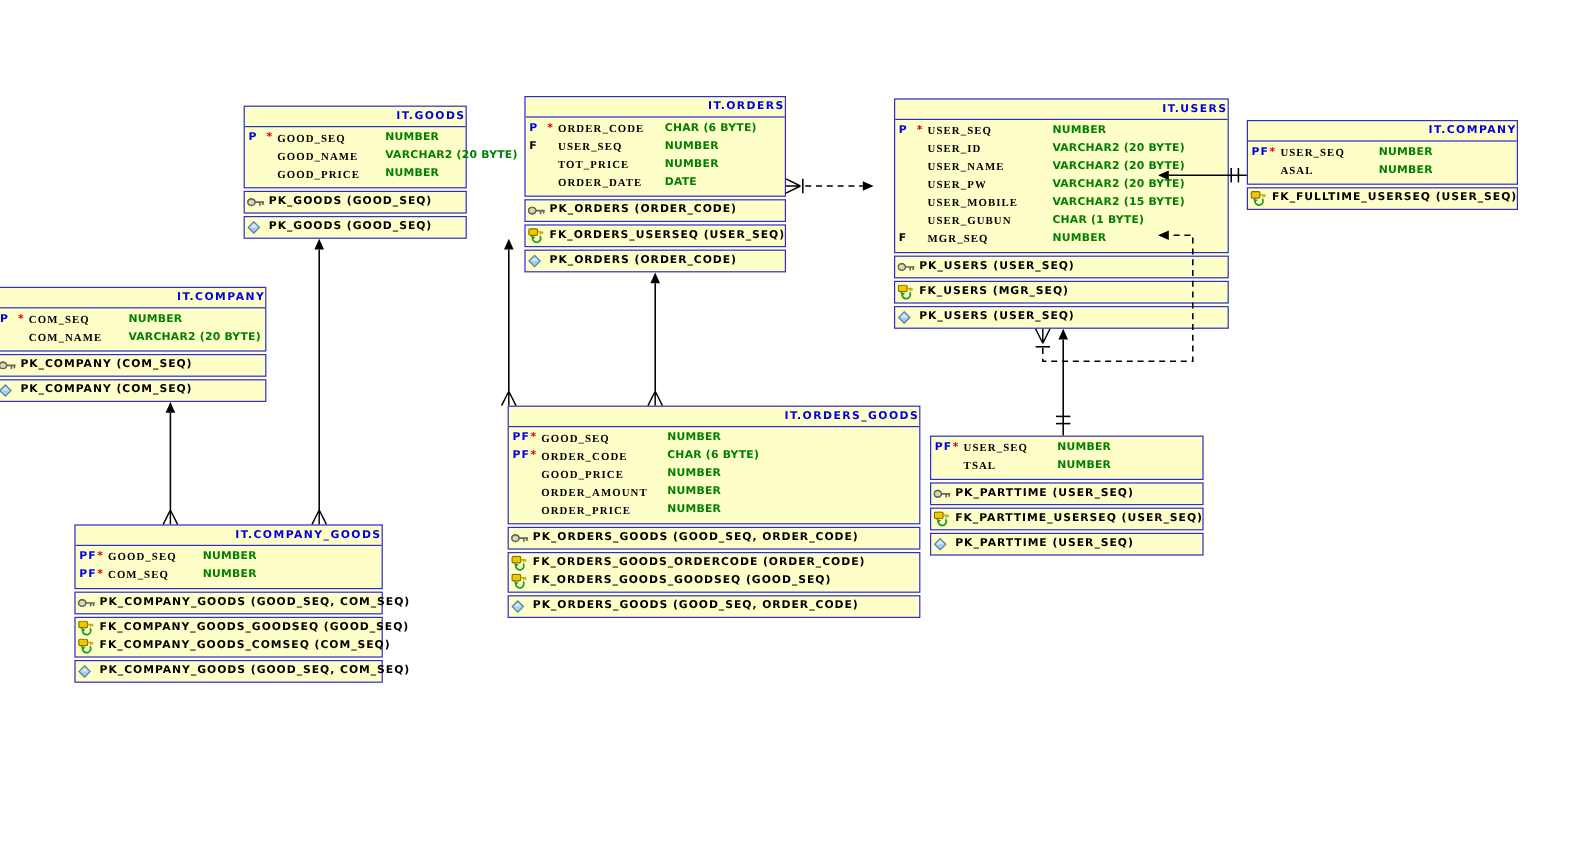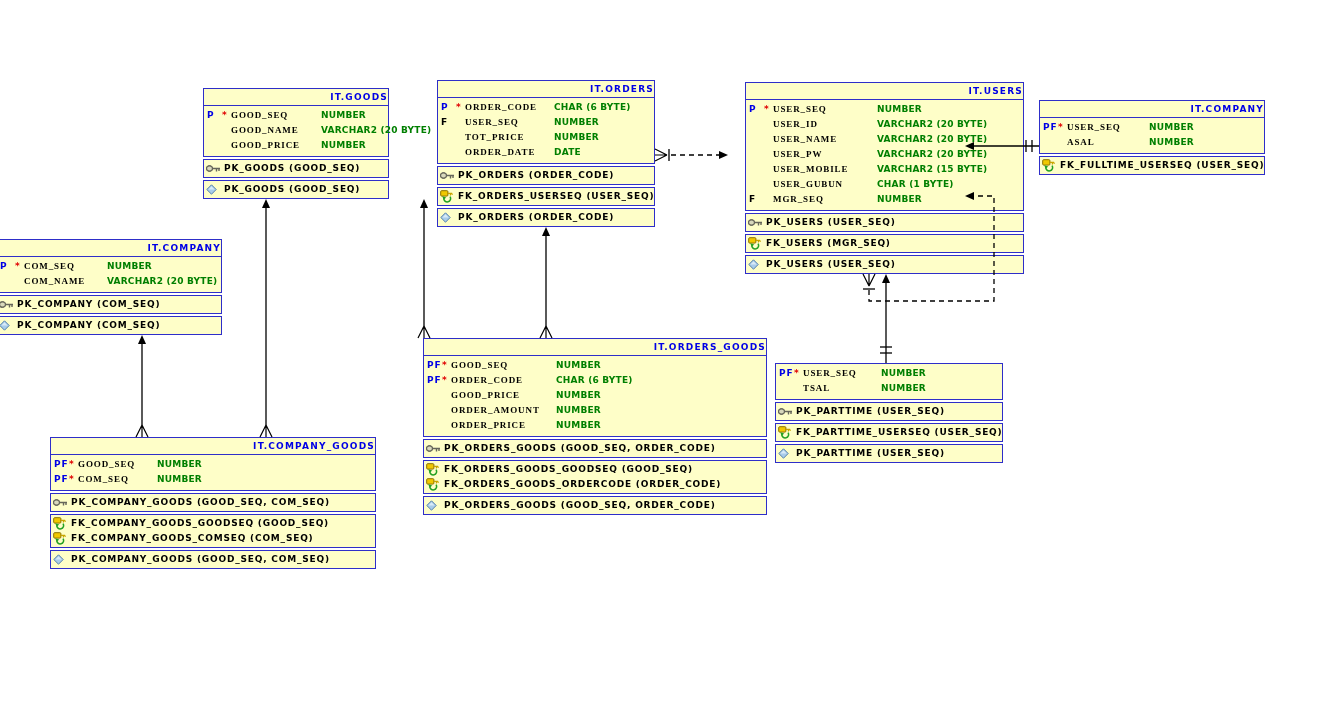--- a/index.html
+++ b/index.html
@@ -334,32 +334,32 @@
         <div class="box kbox">
           <div class="krow">
             <span class="kicon">
               <svg width="14" height="13" viewBox="0 0 14 13">
                 <rect x="0.7" y="0.7" width="7.2" height="5.4" rx="1" fill="#F0C800" stroke="#8A7000" stroke-width="1"></rect>
                 <path d="M7.9 3.4h4.2M10.4 3.4v2.2M12.1 3.4v1.7" stroke="#C8A400" stroke-width="1.2" fill="none"></path>
                 <path d="M10 6.6a3.4 3.4 0 1 1-6.2 1.6" fill="none" stroke="#22A022" stroke-width="1.5"></path>
                 <path d="M2.2 6.2l1.5 3.6 2.6-2.2z" fill="#22A022"></path>
               </svg>
             </span>
+            <span class="klabel">FK_ORDERS_GOODS_ORDERCODE (ORDER_CODE)</span>
+          </div>
+          <div class="krow">
+            <span class="kicon">
+              <svg width="14" height="13" viewBox="0 0 14 13">
+                <rect x="0.7" y="0.7" width="7.2" height="5.4" rx="1" fill="#F0C800" stroke="#8A7000" stroke-width="1"></rect>
+                <path d="M7.9 3.4h4.2M10.4 3.4v2.2M12.1 3.4v1.7" stroke="#C8A400" stroke-width="1.2" fill="none"></path>
+                <path d="M10 6.6a3.4 3.4 0 1 1-6.2 1.6" fill="none" stroke="#22A022" stroke-width="1.5"></path>
+                <path d="M2.2 6.2l1.5 3.6 2.6-2.2z" fill="#22A022"></path>
+              </svg>
+            </span>
             <span class="klabel">FK_ORDERS_GOODS_GOODSEQ (GOOD_SEQ)</span>
-          </div>
-          <div class="krow">
-            <span class="kicon">
-              <svg width="14" height="13" viewBox="0 0 14 13">
-                <rect x="0.7" y="0.7" width="7.2" height="5.4" rx="1" fill="#F0C800" stroke="#8A7000" stroke-width="1"></rect>
-                <path d="M7.9 3.4h4.2M10.4 3.4v2.2M12.1 3.4v1.7" stroke="#C8A400" stroke-width="1.2" fill="none"></path>
-                <path d="M10 6.6a3.4 3.4 0 1 1-6.2 1.6" fill="none" stroke="#22A022" stroke-width="1.5"></path>
-                <path d="M2.2 6.2l1.5 3.6 2.6-2.2z" fill="#22A022"></path>
-              </svg>
-            </span>
-            <span class="klabel">FK_ORDERS_GOODS_ORDERCODE (ORDER_CODE)</span>
           </div>
         </div>
         <div class="box kbox">
           <div class="krow">
             <span class="kicon">
               <svg width="11" height="11" viewBox="0 0 11 11">
                 <polygon points="5.5,0.8 10.2,5.5 5.5,10.2 0.8,5.5" fill="#A8CCEA" stroke="#5580AA" stroke-width="1"></polygon>
                 <polygon points="5.5,2.3 8.6,5.5 5.5,5.5 2.4,5.5" fill="#D8EAF8"></polygon>
               </svg>
             </span>
@@ -412,21 +412,21 @@
             <span class="kicon">
               <svg width="11" height="11" viewBox="0 0 11 11">
                 <polygon points="5.5,0.8 10.2,5.5 5.5,10.2 0.8,5.5" fill="#A8CCEA" stroke="#5580AA" stroke-width="1"></polygon>
                 <polygon points="5.5,2.3 8.6,5.5 5.5,5.5 2.4,5.5" fill="#D8EAF8"></polygon>
               </svg>
             </span>
             <span class="klabel">PK_PARTTIME (USER_SEQ)</span>
           </div>
         </div>
       </div>
-      <div class="tbl" style="left: 50px; top: 437px; width: 326px; --namew: 79px;">
+      <div class="tbl" style="left: 62px; top: 437px; width: 257px; --namew: 79px;">
         <div class="box main">
           <div class="hdr">IT.COMPANY_GOODS</div>
           <div class="cols">
             <div class="crow">
               <span class="mk"><span class="pfx">PF</span><span class="st">*</span></span>
               <span class="cname">GOOD_SEQ</span>
               <span class="ctype">NUMBER</span>
             </div>
             <div class="crow">
               <span class="mk"><span class="pfx">PF</span><span class="st">*</span></span>

